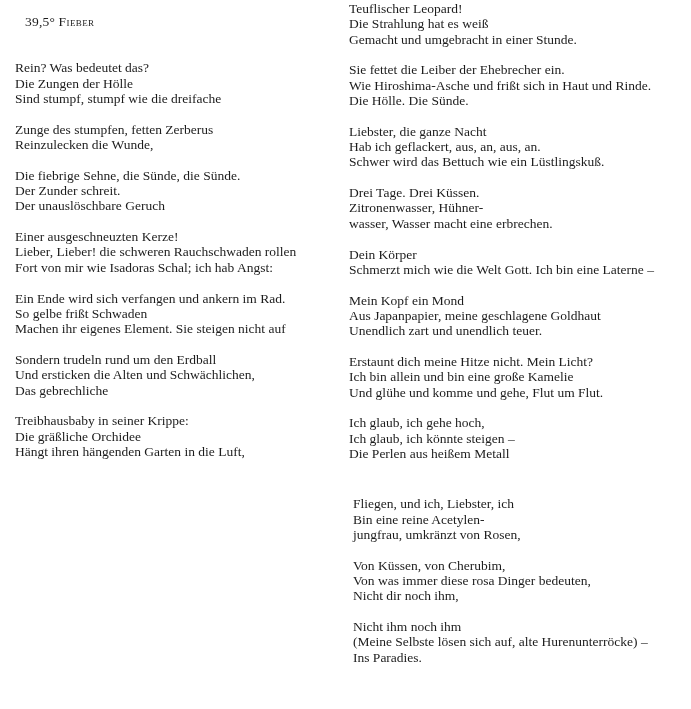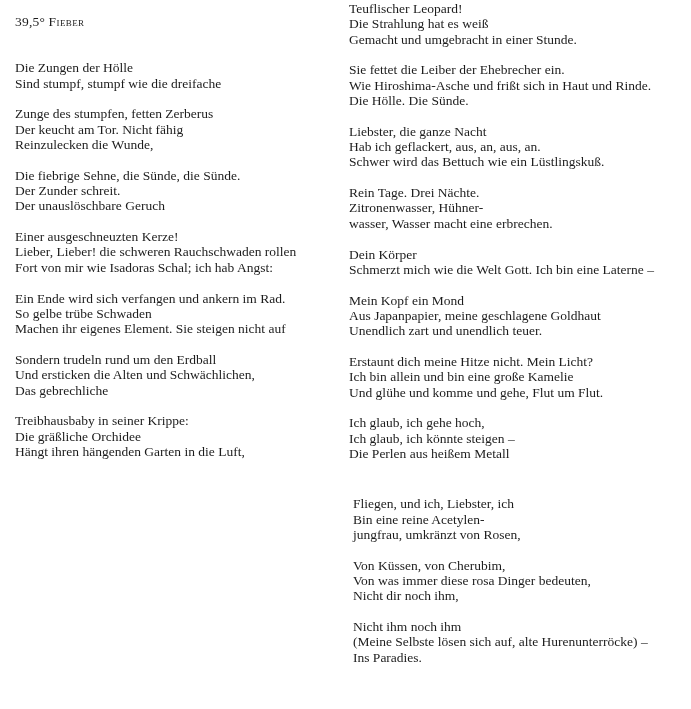--- a/index.html
+++ b/index.html
@@ -27,21 +27,21 @@
     width: 325px;
   }
   .col-right {
     left: 349px;
     top: 1px;
     width: 335px;
   }
   .title {
     font-size: 13.5px;
     font-weight: normal;
-    margin: 0 0 31px 0;
+    margin: 0 0 31px 10px;
     line-height: 15.3px;
     letter-spacing: 0.2px;
   }
   .smallcaps {
     font-variant: small-caps;
     letter-spacing: 0.4px;
   }
   .stanza {
     margin: 0 0 15.5px 0;
   }
@@ -57,41 +57,41 @@
   }
 </style>
 </head>
 <body>
 
 <div class="page">
   <div class="col col-left">
     <h1 class="title"><span>39,5° </span><span class="smallcaps">Fieber</span></h1>
     <div class="stanzas">
         <div class="stanza">
+          <div class="line">Rein? Was bedeutet das?</div>
           <div class="line">Die Zungen der Hölle</div>
           <div class="line">Sind stumpf, stumpf wie die dreifache</div>
         </div>
         <div class="stanza">
           <div class="line">Zunge des stumpfen, fetten Zerberus</div>
-          <div class="line">Der keucht am Tor. Nicht fähig</div>
           <div class="line">Reinzulecken die Wunde,</div>
         </div>
         <div class="stanza">
           <div class="line">Die fiebrige Sehne, die Sünde, die Sünde.</div>
           <div class="line">Der Zunder schreit.</div>
           <div class="line">Der unauslöschbare Geruch</div>
         </div>
         <div class="stanza">
           <div class="line">Einer ausgeschneuzten Kerze!</div>
           <div class="line">Lieber, Lieber! die schweren Rauchschwaden rollen</div>
           <div class="line">Fort von mir wie Isadoras Schal; ich hab Angst:</div>
         </div>
         <div class="stanza">
           <div class="line">Ein Ende wird sich verfangen und ankern im Rad.</div>
-          <div class="line">So gelbe trübe Schwaden</div>
+          <div class="line">So gelbe frißt Schwaden</div>
           <div class="line">Machen ihr eigenes Element. Sie steigen nicht auf</div>
         </div>
         <div class="stanza">
           <div class="line">Sondern trudeln rund um den Erdball</div>
           <div class="line">Und ersticken die Alten und Schwächlichen,</div>
           <div class="line">Das gebrechliche</div>
         </div>
         <div class="stanza">
           <div class="line">Treibhausbaby in seiner Krippe:</div>
           <div class="line">Die gräßliche Orchidee</div>
@@ -110,21 +110,21 @@
           <div class="line">Sie fettet die Leiber der Ehebrecher ein.</div>
           <div class="line">Wie Hiroshima-Asche und frißt sich in Haut und Rinde.</div>
           <div class="line">Die Hölle. Die Sünde.</div>
         </div>
         <div class="stanza">
           <div class="line">Liebster, die ganze Nacht</div>
           <div class="line">Hab ich geflackert, aus, an, aus, an.</div>
           <div class="line">Schwer wird das Bettuch wie ein Lüstlingskuß.</div>
         </div>
         <div class="stanza">
-          <div class="line">Rein Tage. Drei Nächte.</div>
+          <div class="line">Drei Tage. Drei Küssen.</div>
           <div class="line">Zitronenwasser, Hühner-</div>
           <div class="line">wasser, Wasser macht eine erbrechen.</div>
         </div>
         <div class="stanza">
           <div class="line">Dein Körper</div>
           <div class="line">Schmerzt mich wie die Welt Gott. Ich bin eine Laterne –</div>
         </div>
         <div class="stanza">
           <div class="line">Mein Kopf ein Mond</div>
           <div class="line">Aus Japanpapier, meine geschlagene Goldhaut</div>

